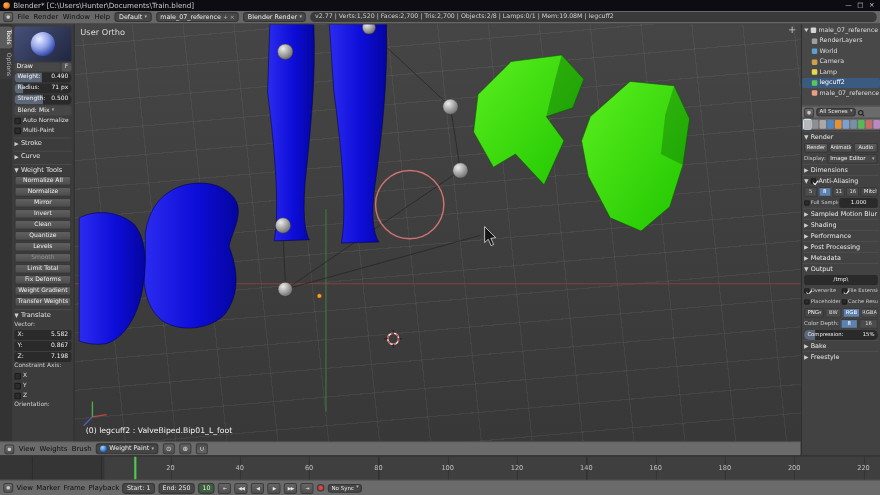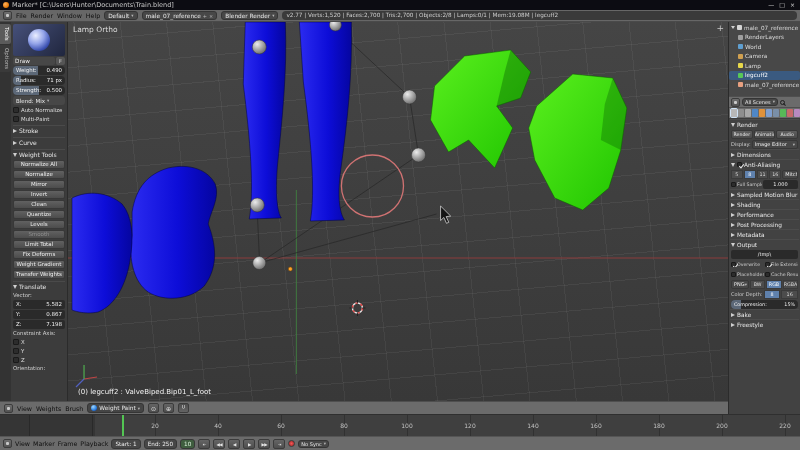--- a/index.html
+++ b/index.html
@@ -122,21 +122,21 @@
   .tbtn { width: 12px; height: 10px; flex: none; background: linear-gradient(#656565,#4e4e4e); border: 1px solid #3c3c3c; border-radius: 2px; font-size: 4.3px; line-height: 9px; text-align: center; color: #e8e8e8; letter-spacing: -0.5px; overflow: hidden; }
   .rec { width: 7px; height: 7px; flex: none; border-radius: 50%; background: radial-gradient(#f05858,#a02020); border: 1px solid #3c3c3c; }
 </style>
 </head>
 <body>
 
 <div class="app">
 
   <div class="titlebar">
     <span class="blender-logo"></span>
-    <span class="title-text">Marker* [C:\Users\Hunter\Documents\Train.blend]</span>
+    <span class="title-text">Blender* [C:\Users\Hunter\Documents\Train.blend]</span>
     <span class="win-controls">
       <span class="wbtn">—</span>
       <span class="wbtn">□</span>
       <span class="wbtn">×</span>
     </span>
   </div>
 
   <div class="infobar">
     <span class="ed-icon"></span>
     <span class="menu">File</span>
@@ -333,21 +333,21 @@
             </g>
 
             <g stroke-width="1.2">
               <line x1="16" y1="357" x2="29" y2="355" stroke="#c04545"></line>
               <line x1="16" y1="357" x2="16" y2="343" stroke="#4fae4f"></line>
               <line x1="16" y1="357" x2="8" y2="365" stroke="#5060c0"></line>
             </g>
 
             <path d="M372,184 l0,14.5 l3.3,-3 l2.6,5.8 l2.3,-1 l-2.6,-5.7 l4.5,-0.5 Z" fill="#141414" stroke="#e8e8e8" stroke-width="0.7"></path>
           </svg>
-          <span class="vp-label">Lamp Ortho</span>
+          <span class="vp-label">User Ortho</span>
           <span class="vp-plus">+</span>
           <span class="vp-objinfo">(0) legcuff2 : ValveBiped.Bip01_L_foot</span>
         </div>
       </div>
 
       <div class="v3d-header">
         <span class="ed-icon"></span>
         <span class="hmenu">View</span>
         <span class="hmenu">Weights</span>
         <span class="hmenu">Brush</span>

